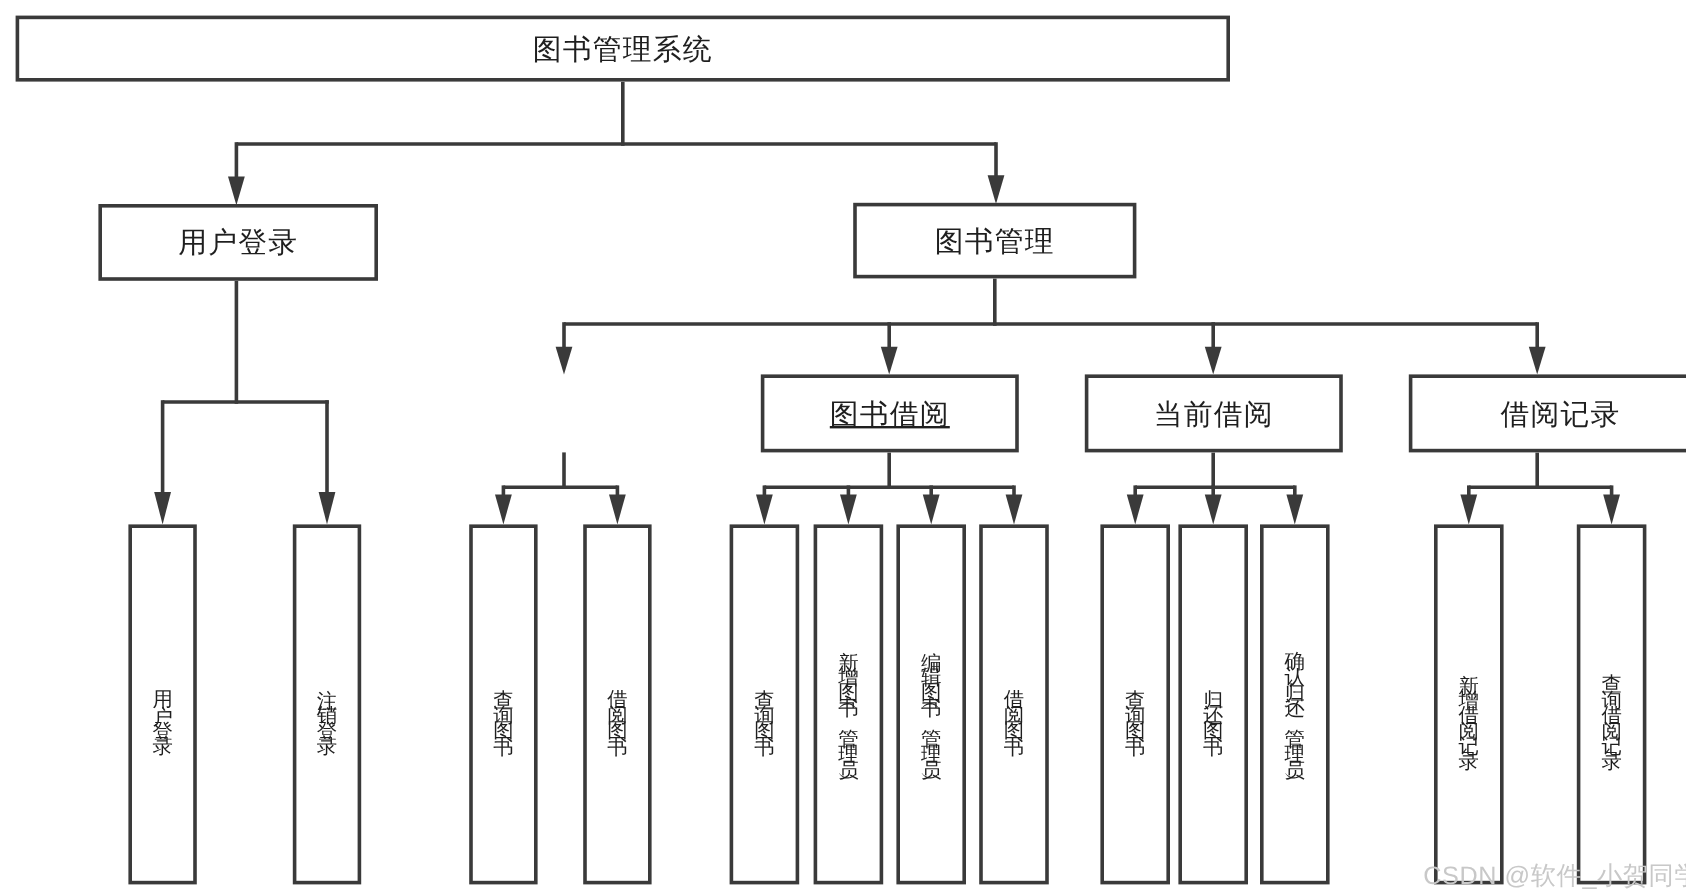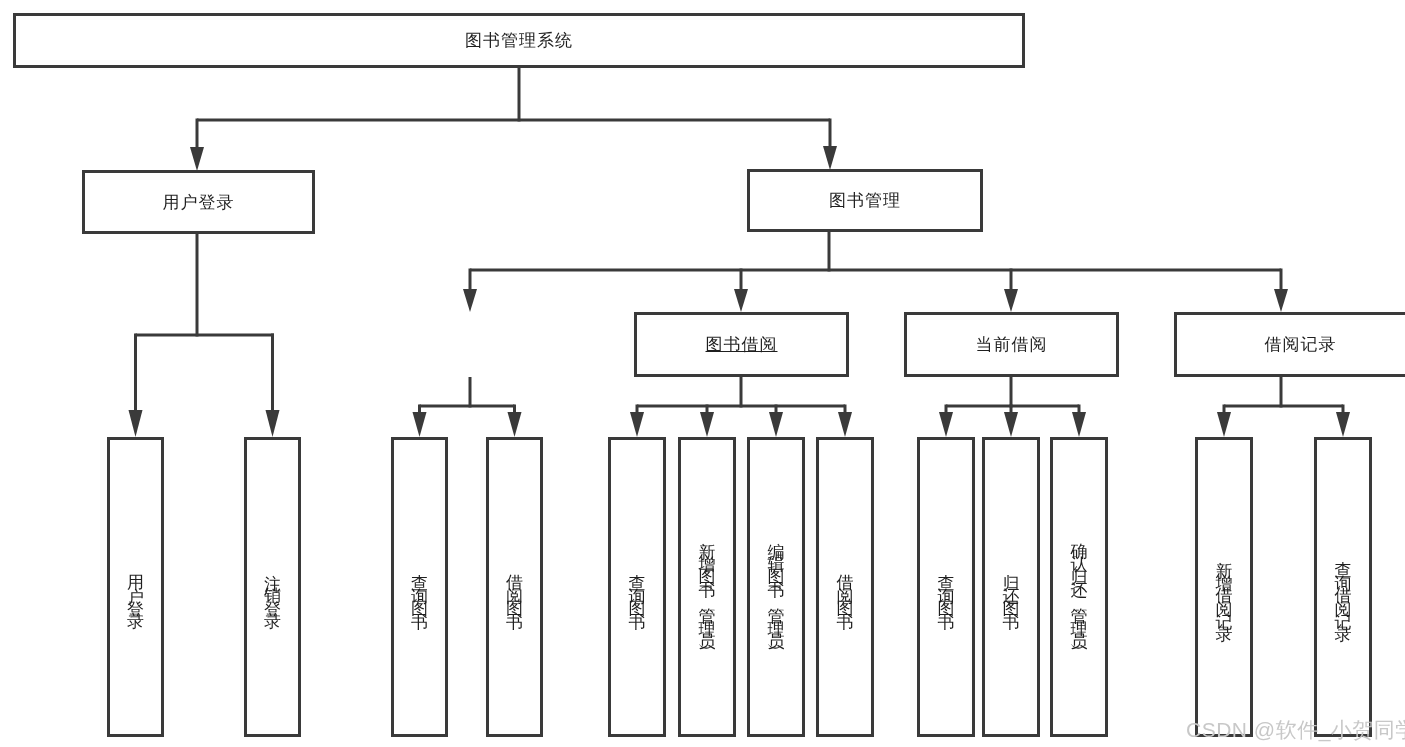--- a/index.html
+++ b/index.html
@@ -13,21 +13,21 @@
     position:relative;width:1405px;height:747px;background:#fff;
     font-family:"Liberation Sans","DejaVu Sans",sans-serif;color:var(--text);
     overflow:hidden;
   }
   .wires{position:absolute;left:0;top:0;width:1405px;height:747px;}
   .wires line{stroke:var(--line);stroke-width:3;}
   .wires polygon{fill:var(--line);}
   .box{
     position:absolute;box-sizing:border-box;border:3px solid var(--line);
     background:var(--boxfill);display:flex;align-items:center;justify-content:center;
-    font-size:17px;letter-spacing:1px;white-space:nowrap;
+    font-size:24px;letter-spacing:1px;white-space:nowrap;
   }
   .leaf{
     position:absolute;box-sizing:border-box;border:3px solid var(--line);
     background:var(--boxfill);display:flex;align-items:center;justify-content:center;
     top:437px;height:300px;
   }
   .leaf .vtext{
     writing-mode:vertical-rl;text-orientation:mixed;
     font-size:17px;line-height:1;letter-spacing:13px;
   }
@@ -98,21 +98,21 @@
       <polygon points="1072,412 1086,412 1079,437"></polygon>
     <line x1="1224" y1="404.5" x2="1224" y2="416"></line>
       <polygon points="1217,412 1231,412 1224,437"></polygon>
     <line x1="1343" y1="404.5" x2="1343" y2="416"></line>
       <polygon points="1336,412 1350,412 1343,437"></polygon>
   </svg>
 
   <div class="box" style="left:13px;top:13px;width:1012px;height:55px;">图书管理系统</div>
 
   <div class="box" style="left:82px;top:170px;width:233px;height:64px;">用户登录</div>
-  <div class="box" style="left:711px;top:169px;width:236px;height:63px;margin-left:36px;">图书管理</div>
+  <div class="box" style="left:711px;top:169px;width:236px;height:63px;">图书管理</div>
 
   <div class="box" style="left:634px;top:312px;width:215px;height:65px;text-decoration:underline;">图书借阅</div>
   <div class="box" style="left:904px;top:312px;width:215px;height:65px;text-align:center;">当前借阅</div>
   <div class="box" style="left:1174px;top:312px;width:253px;height:65px;">借阅记录</div>
 
   <div class="leaf" style="left:107px;width:57px;">
     <span class="vtext">用户登录</span>
   </div>
   <div class="leaf" style="left:244px;width:57px;">
     <span class="vtext">注销登录</span>

